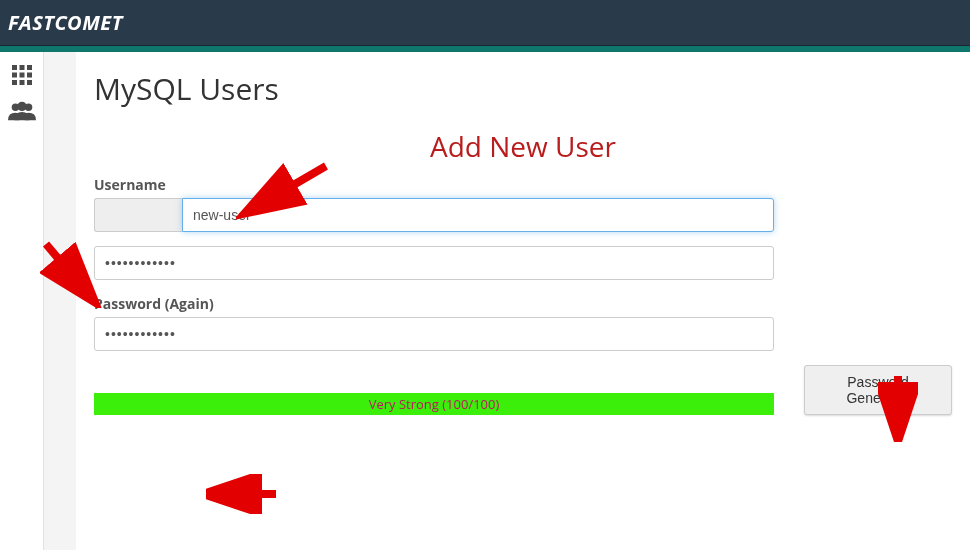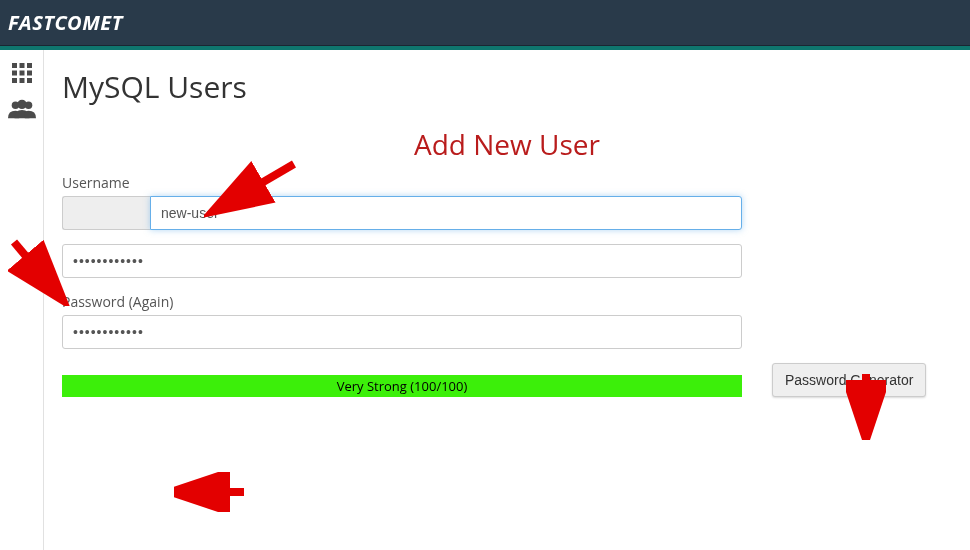--- a/index.html
+++ b/index.html
@@ -22,21 +22,22 @@
       color: #fff;
       font-weight: 700;
       font-style: italic;
       font-size: 20px;
       letter-spacing: 0.5px;
     }
     .logo .fast { font-style: italic; }
     .shell {
       display: flex;
       height: calc(550px - 46px);
-      border-top: 4px solid #0f766e;
+      border-top: 6px solid #0f766e;
+      gap: 32px;
     }
     .sidebar {
       width: 44px;
       background: #fff;
       border-right: 1px solid #e1e1e1;
       display: flex;
       flex-direction: column;
       align-items: center;
       padding-top: 12px;
       gap: 14px;
@@ -68,20 +69,21 @@
       color: #b91c1c;
       margin-bottom: 10px;
       text-align: center;
     }
     .field { margin-bottom: 14px; }
     .field-label {
       font-size: 14px;
       color: #555;
       margin-bottom: 4px;
       display: block;
+      font-weight: bold;
     }
     .username-wrap {
       display: flex;
       width: 680px;
     }
     .username-prefix {
       width: 88px;
       height: 34px;
       background: #eee;
       border: 1px solid #ccc;
@@ -139,21 +141,21 @@
       font-family: Georgia, serif;
     }
     .strength-bar {
       width: 680px;
       height: 22px;
       background: #3cef0a;
       display: flex;
       align-items: center;
       justify-content: center;
       font-size: 13px;
-      color: #000000;
+      color: #be185d;
     }
     .pwgen-btn {
       background: #efefef;
       border: 1px solid #ccc;
       border-radius: 3px;
       padding: 8px 12px;
       font-size: 14px;
       color: #333;
       cursor: pointer;
       box-shadow: 0 1px 2px rgba(0,0,0,0.15);

